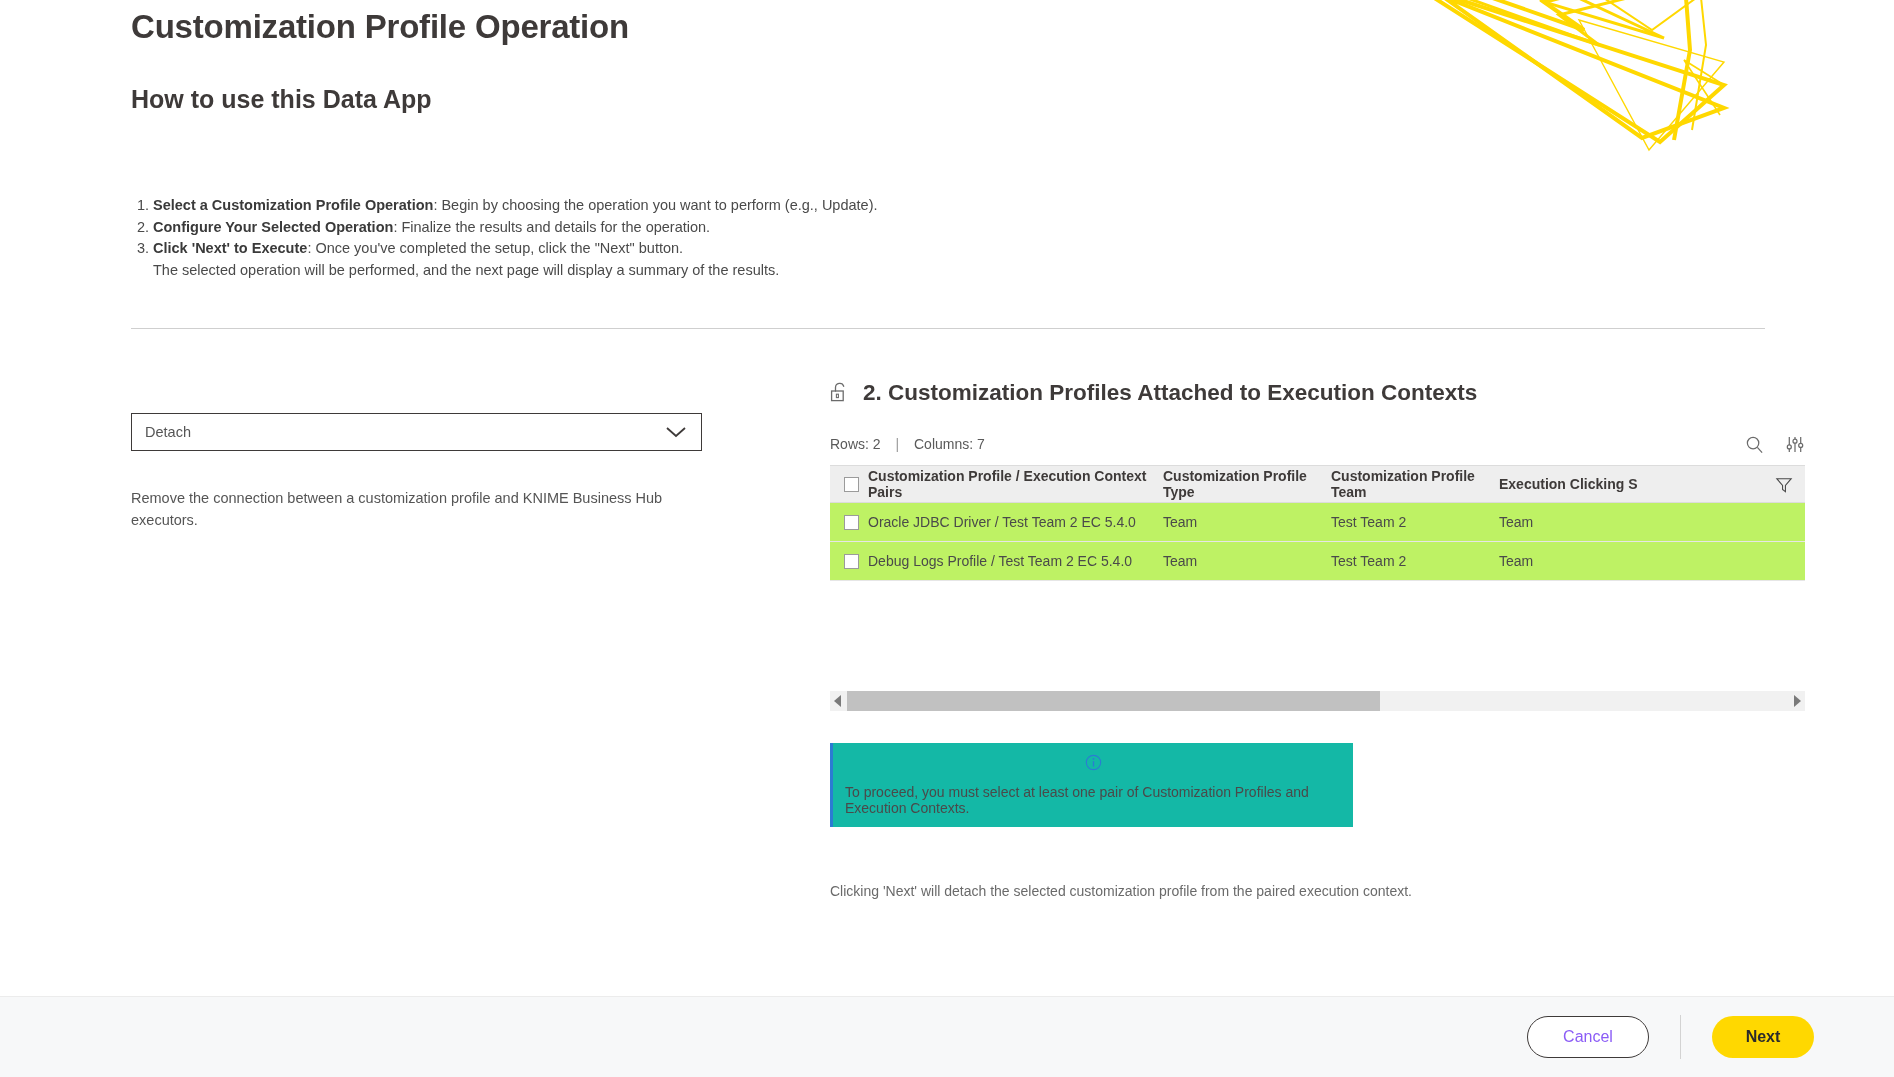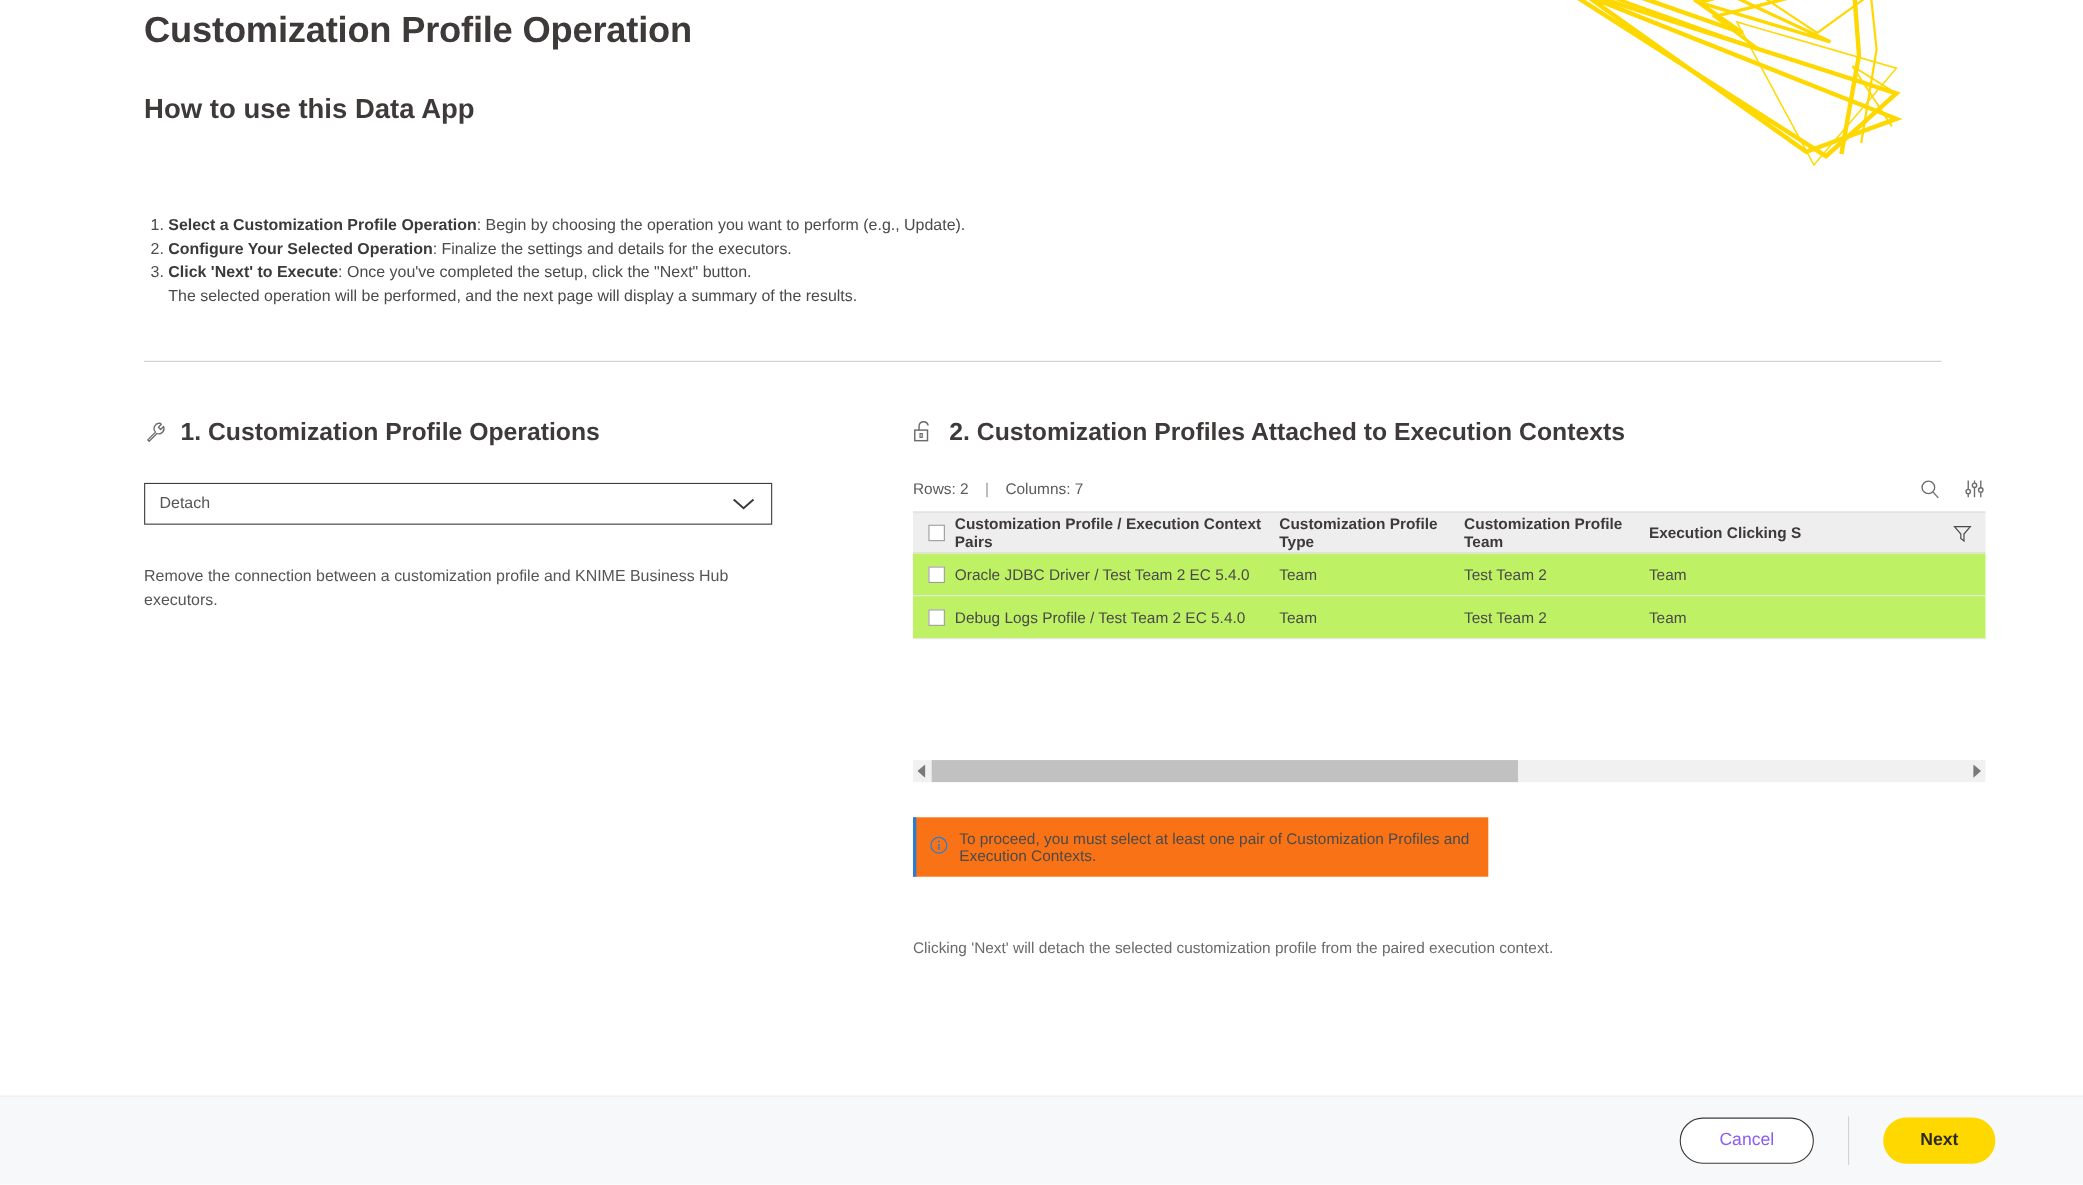--- a/index.html
+++ b/index.html
@@ -120,24 +120,24 @@
   .hscroll .arrow { width: 17px; display:flex; justify-content:center; align-items:center; cursor:pointer; }
   .hscroll .track { position: relative; flex: 1 1 auto; height: 20px; }
   .hscroll .thumb {
     position: absolute; left: 0; top: 0;
     width: 533px; height: 20px; background: #c1c1c1; cursor: pointer;
   }
 
   
   .infobox {
     margin-top: 32px; width: 523px; min-height: 40px;
-    background: #f97316; border-left: 3px solid #2b7cd3;
+    background: #14b8a6; border-left: 3px solid #2b7cd3;
     display: flex; align-items: center; gap: 10px;
     padding: 11px 12px 11px 12px;
-    font-size: 14px; color: #4a4a4a;
+    font-size: 14px; color: #4a4a4a; flex-direction: column;
   }
   .infobox .ico { flex: 0 0 auto; }
 
   .next-note {
     margin-top: 56px; font-size: 14px; color: #6a6a6a;
   }
 
   
   .footer {
     position: absolute; left: 0; top: 996px;
@@ -187,38 +187,32 @@
 
     <h1 class="title">Customization Profile Operation</h1>
     <h2 class="subtitle">How to use this Data App</h2>
 
     <div class="instructions">
       <ol>
         <li>
           <span class="lead">Select a Customization Profile Operation</span><span>: Begin by choosing the operation you want to perform (e.g., Update).</span>
         </li>
         <li>
-          <span class="lead">Configure Your Selected Operation</span><span>: Finalize the settings and details for the executors.</span>
+          <span class="lead">Configure Your Selected Operation</span><span>: Finalize the results and details for the operation.</span>
         </li>
         <li>
           <span class="lead">Click 'Next' to Execute</span><span>: Once you've completed the setup, click the "Next" button.</span>
         </li>
       </ol>
       <span class="sub-note">The selected operation will be performed, and the next page will display a summary of the results.</span>
     </div>
 
     <div class="divider"></div>
 
     <div class="col-left">
-      <h3 class="section-head">
-        <svg class="ico" width="22" height="22" viewBox="0 0 24 24">
-          <path d="M16.3 3.2a5.2 5.2 0 0 0-5.0 8.6L3.6 19.5l1.4 1.4 7.7-7.7a5.2 5.2 0 0 0 6.6-6.9l-2.9 2.9-2.2-2.2 2.9-2.9a5.3 5.3 0 0 0-0.8-0.9z" fill="none" stroke="#6b6b6b" stroke-width="1.3" stroke-linejoin="round"></path>
-        </svg>
-        <span>1. Customization Profile Operations</span>
-      </h3>
 
       <div class="select-wrap">
         <span class="select-value">Detach</span>
         <span class="select-chevron">
           <svg width="22" height="14" viewBox="0 0 22 14">
             <polyline points="2,3 11,11 20,3" fill="none" stroke="#3e3a39" stroke-width="1.8"></polyline>
           </svg>
         </span>
       </div>
 

